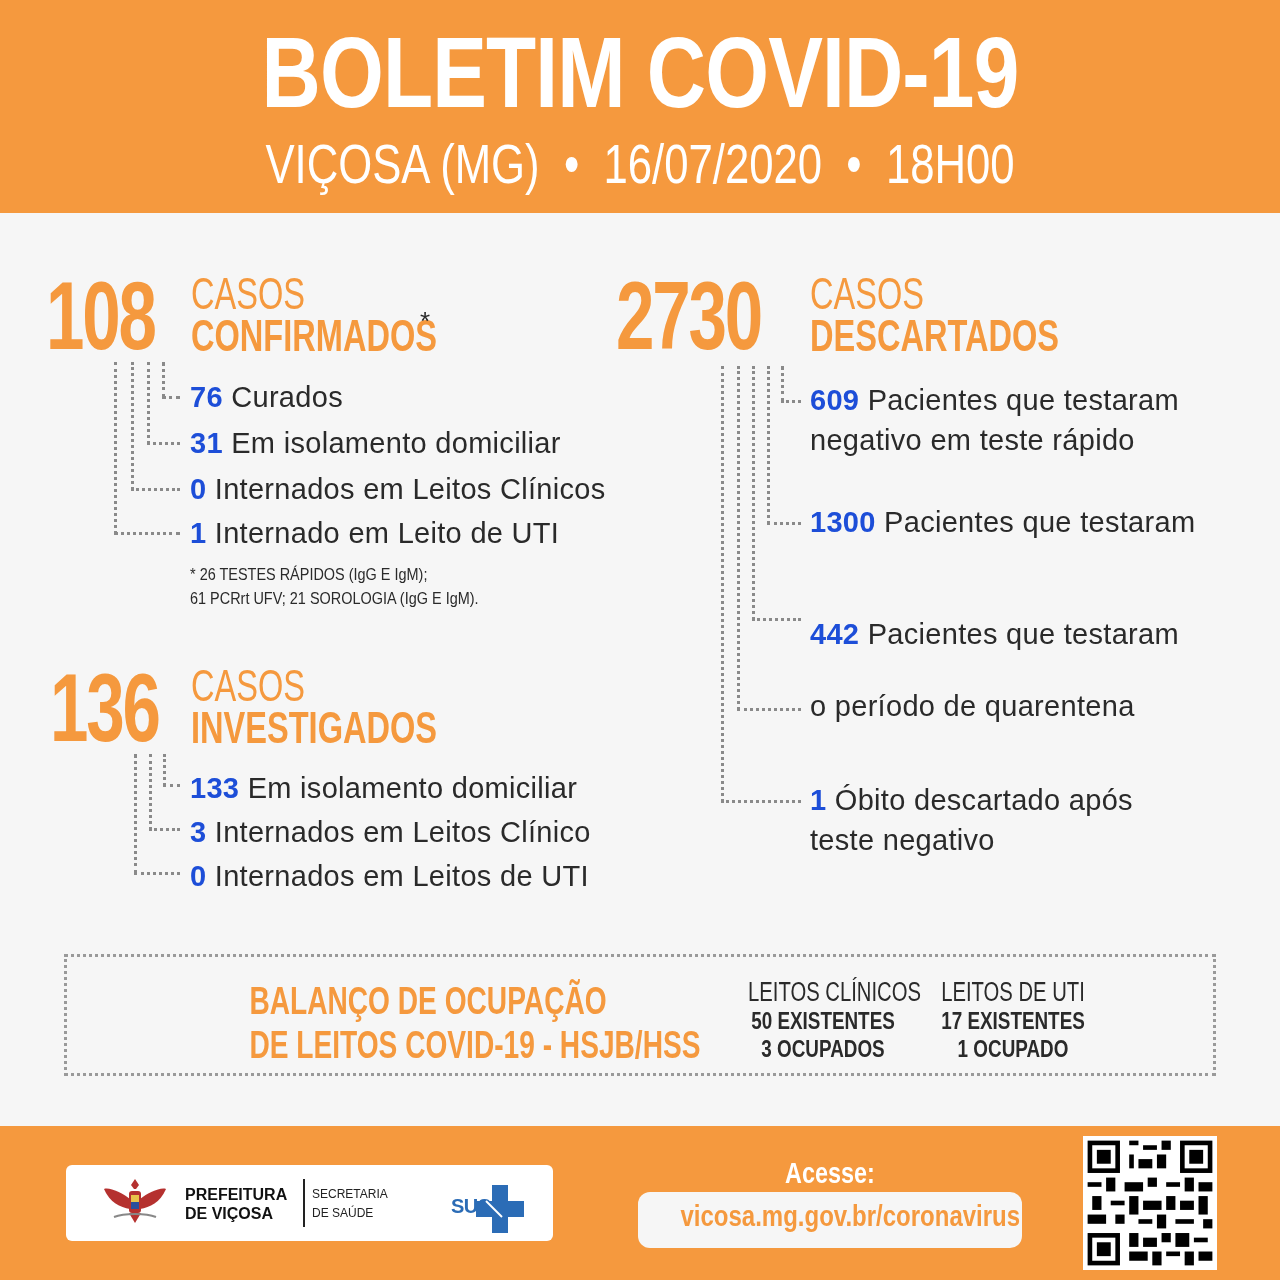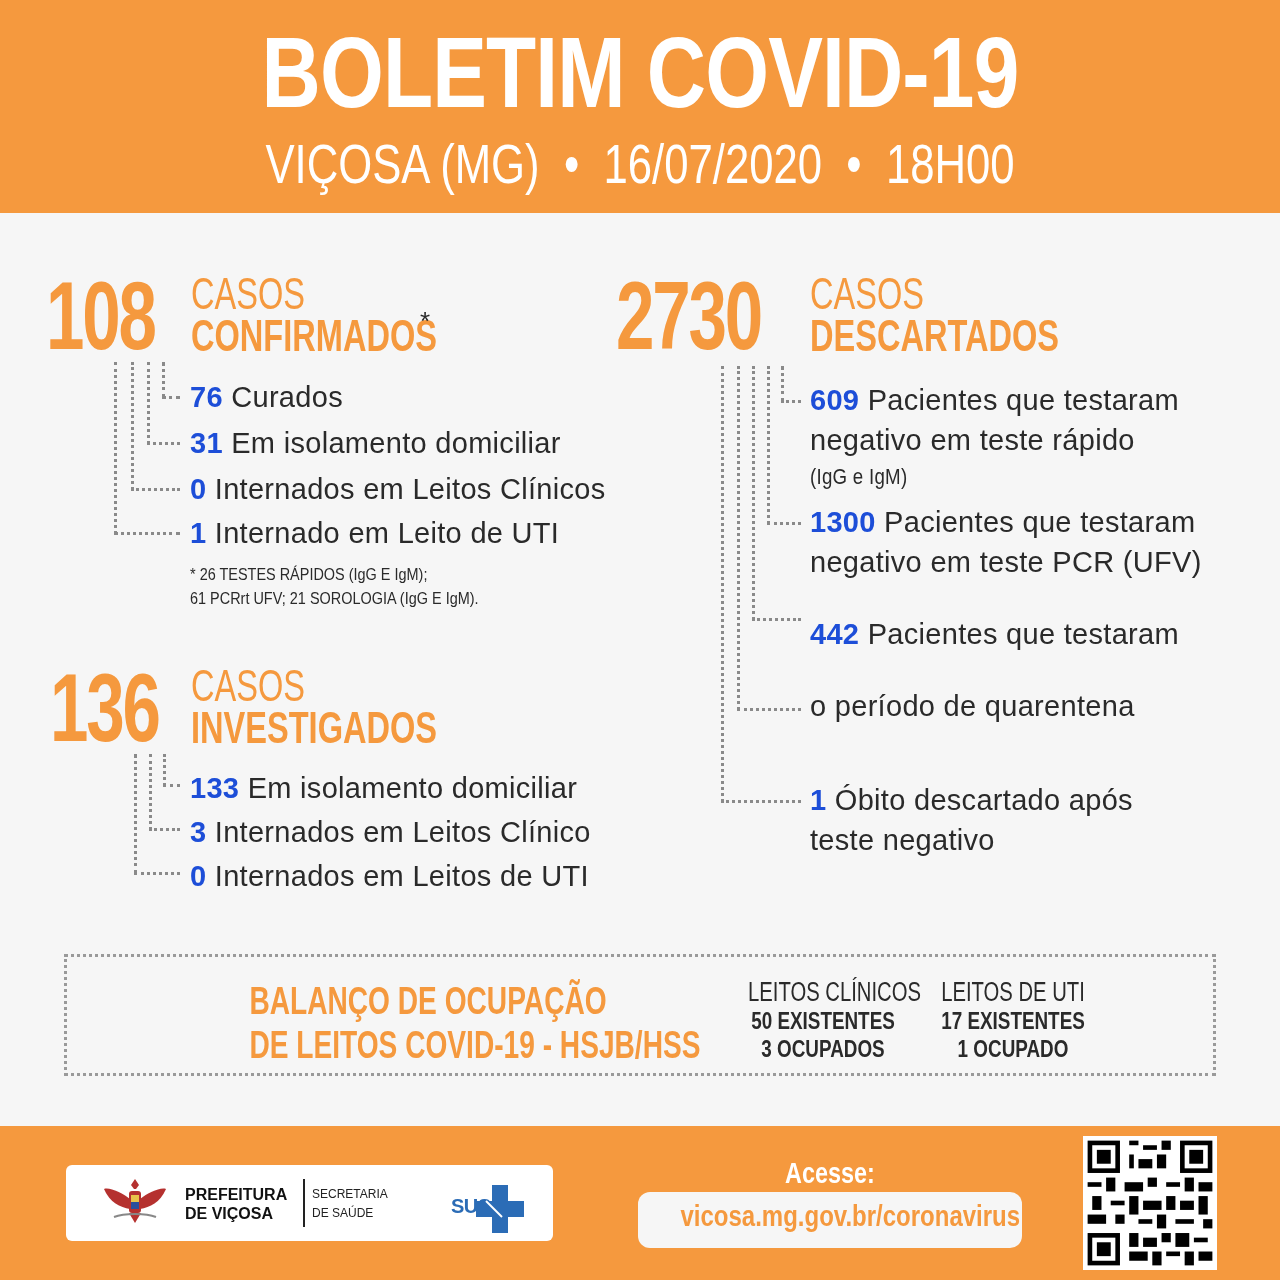--- a/index.html
+++ b/index.html
@@ -182,25 +182,23 @@
   <div class="vline" style="left:752px; top:366px; height:254px;"></div>
   <div class="hline" style="left:752px; top:618px; width:49px;"></div>
   <div class="vline" style="left:767px; top:366px; height:158px;"></div>
   <div class="hline" style="left:767px; top:522px; width:34px;"></div>
   <div class="vline" style="left:781px; top:366px; height:36px;"></div>
   <div class="hline" style="left:781px; top:400px; width:20px;"></div>
 
   <div class="item" style="left:810px; top:380px;">
     <div><span class="num">609</span> <span>Pacientes que testaram</span></div>
     <div>negativo em teste rápido</div>
-    <div style="line-height:28px;"><span class="small">(IgG e IgM)</span></div>
   </div>
   <div class="item" style="left:810px; top:502px;">
     <div><span class="num">1300</span> <span>Pacientes que testaram</span></div>
-    <div>negativo em teste PCR (UFV)</div>
   </div>
   <div class="item" style="left:810px; top:596px;margin-top:18px;">
     <div><span class="num">442</span> <span>Pacientes que testaram</span></div>
   </div>
   <div class="item" style="left:810px; top:686px;">
     <div>o período de quarentena</div>
   </div>
   <div class="item" style="left:810px; top:780px;">
     <div><span class="num">1</span> <span>Óbito descartado após</span></div>
     <div>teste negativo</div>

